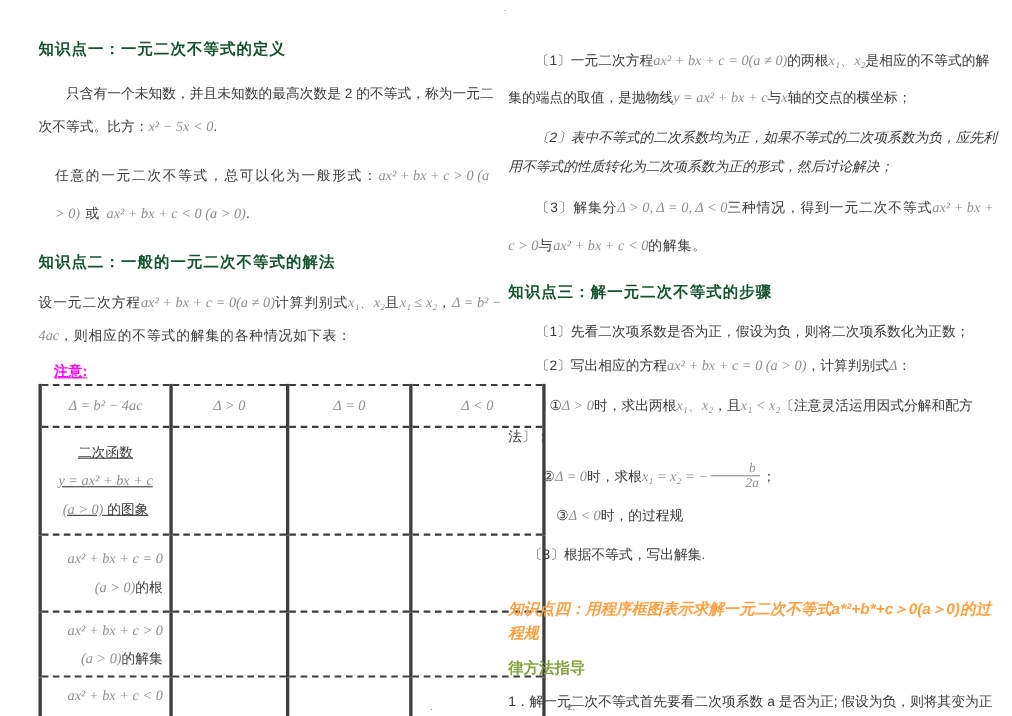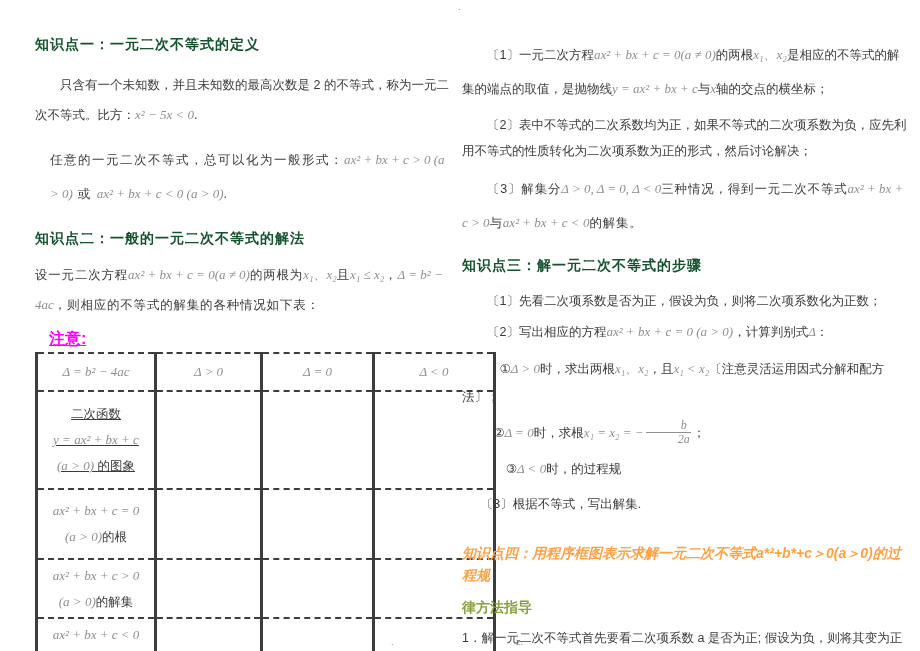--- a/index.html
+++ b/index.html
@@ -19,33 +19,33 @@
   .lh30{line-height:30px;}
   .lh33{line-height:33px;}
   .lh26{line-height:26px;}
   .lh28{line-height:28px;}
   .sp{letter-spacing:1.5px;}
   .sp2{letter-spacing:0.8px;}
   .math{font-family:"Liberation Serif","DejaVu Serif",serif;font-style:italic;color:#8f8f8f;font-size:13px;letter-spacing:0;}
   .frac{display:inline-block;vertical-align:-6px;text-align:center;font-family:"Liberation Serif","DejaVu Serif",serif;font-style:italic;color:#8f8f8f;font-size:12px;line-height:1.05;margin:0 2px;}
   .frac .num{display:block;border-bottom:1px solid #8f8f8f;padding:0 4px;}
   .frac .den{display:block;}
-  .notice{color:#ff00ff;font-weight:bold;font-size:16px;text-decoration:underline;margin:9px 0 2px 14px;}
+  .notice{color:#ff00ff;font-weight:bold;font-size:13px;text-decoration:underline;margin:9px 0 2px 14px;}
   table.tbl{border-collapse:collapse;width:421px;table-layout:fixed;margin-top:2px;}
   table.tbl th,table.tbl td{
     border-left:3px solid #3d3d3d;border-right:3px solid #3d3d3d;
     border-top:2px dashed #3d3d3d;border-bottom:2px dashed #3d3d3d;
     padding:2px 6px;font-weight:normal;vertical-align:middle;
   }
   table.tbl tr.hrow th{text-align:center;height:32px;}
   table.tbl .c0{width:104px;}
   table.tbl .c1{width:91px;}
   table.tbl .c2{width:97px;}
   table.tbl .c3{width:106px;}
-  table.tbl td.lbl{text-align:center;line-height:26px;}
+  table.tbl td.lbl{text-align:right;line-height:26px;}
   table.tbl tr.r2 td{height:92px;}
   table.tbl tr.r2 td.lbl{text-align:center;text-decoration:underline;}
   table.tbl tr.r3 td{height:64px;}
   table.tbl tr.r4 td{height:53px;}
   table.tbl tr.r5 td{height:53px;}
   .hd4{font-size:14px;font-weight:bold;color:#ffa042;margin:0;line-height:22px;}
   .hdgreen{font-size:14px;font-weight:bold;color:#87a33e;margin:0;}
   .guide{margin:0;line-height:20px;}
   .mark{position:absolute;color:#777;font-size:9px;}
 </style>
@@ -56,21 +56,21 @@
 
 <div class="col left">
   <h2 class="hd" style="margin-top:36px;">知识点一：一元二次不等式的定义</h2>
 
   <p class="para indent lh29" style="margin-top:17px;"><span class="txt">只含有一个未知数，并且未知数的最高次数是 2 的不等式，称为一元二次不等式。比方：</span><span class="math">x² − 5x &lt; 0</span><span class="txt">.</span></p>
 
   <p class="para lh33 sp" style="margin-top:13px;margin-left:15px;"><span class="txt">任意的一元二次不等式，总可以化为一般形式：</span><span class="math">ax² + bx + c &gt; 0 (a &gt; 0)</span><span class="txt"> 或 </span><span class="math">ax² + bx + c &lt; 0 (a &gt; 0)</span><span class="txt">.</span></p>
 
   <h2 class="hd" style="margin-top:19px;">知识点二：一般的一元二次不等式的解法</h2>
 
-  <p class="para lh30 sp2" style="margin-top:12px;"><span class="txt">设一元二次方程</span><span class="math">ax² + bx + c = 0(a ≠ 0)</span><span class="txt">的两根为</span><span class="math">x₁、x₂</span><span class="txt">且</span><span class="math">x₁ ≤ x₂</span><span class="txt">，</span><span class="math">Δ = b² − 4ac</span><span class="txt">，则相应的不等式的解集的各种情况如下表：</span></p>
+  <p class="para lh30 sp2" style="margin-top:12px;"><span class="txt">设一元二次方程</span><span class="math">ax² + bx + c = 0(a ≠ 0)</span><span class="txt">计算判别式</span><span class="math">x₁、x₂</span><span class="txt">且</span><span class="math">x₁ ≤ x₂</span><span class="txt">，</span><span class="math">Δ = b² − 4ac</span><span class="txt">，则相应的不等式的解集的各种情况如下表：</span></p>
 
   <div class="notice">注意:</div>
 
   <table class="tbl">
     <tbody>
         <tr class="hrow">
       <th class="c0"><span class="math">Δ = b² − 4ac</span></th>
       <th class="c1"><span class="math">Δ &gt; 0</span></th>
       <th class="c2"><span class="math">Δ = 0</span></th>
       <th class="c3"><span class="math">Δ &lt; 0</span></th>
@@ -99,21 +99,21 @@
       <td></td>
       <td></td>
     </tr>
   </tbody>
     </table>
 </div>
 
 <div class="col right">
   <p class="para indent lh33" style="margin-top:38px;"><span class="txt">〔1〕一元二次方程</span><span class="math">ax² + bx + c = 0(a ≠ 0)</span><span class="txt">的两根</span><span class="math">x₁、x₂</span><span class="txt">是相应的不等式的解集的端点的取值，是抛物线</span><span class="math">y = ax² + bx + c</span><span class="txt">与</span><span class="math">x</span><span class="txt">轴的交点的横坐标；</span></p>
 
-  <p class="para indent lh26" style="margin-top:6px;"><span class="txt">〔2〕表中不等式的二次系数均为正，如果不等式的二次项系数为负，应先利用不等式的性质转化为二次项系数为正的形式，然后讨论解决；</span></p>
+  <p class="para indent lh26" style="margin-top:6px;font-style:italic;"><span class="txt">〔2〕表中不等式的二次系数均为正，如果不等式的二次项系数为负，应先利用不等式的性质转化为二次项系数为正的形式，然后讨论解决；</span></p>
 
   <p class="para indent lh33 sp2" style="margin-top:8px;"><span class="txt">〔3〕解集分</span><span class="math">Δ &gt; 0, Δ = 0, Δ &lt; 0</span><span class="txt">三种情况，得到一元二次不等式</span><span class="math">ax² + bx + c &gt; 0</span><span class="txt">与</span><span class="math">ax² + bx + c &lt; 0</span><span class="txt">的解集。</span></p>
 
   <h2 class="hd" style="margin-top:17px;">知识点三：解一元二次不等式的步骤</h2>
 
   <p class="para indent lh26" style="margin-top:13px;"><span class="txt">〔1〕先看二次项系数是否为正，假设为负，则将二次项系数化为正数；</span></p>
   <p class="para indent lh28" style="margin-top:4px;"><span class="txt">〔2〕写出相应的方程</span><span class="math">ax² + bx + c = 0 (a &gt; 0)</span><span class="txt">，计算判别式</span><span class="math">Δ</span><span class="txt">：</span></p>
   <p class="para lh28" style="margin-top:9px;text-indent:3em;"><span class="txt">①</span><span class="math">Δ &gt; 0</span><span class="txt">时，求出两根</span><span class="math">x₁、x₂</span><span class="txt">，且</span><span class="math">x₁ &lt; x₂</span><span class="txt">〔注意灵活运用因式分解和配方法〕；</span></p>
   <p class="para lh28" style="margin-top:8px;text-indent:2.5em;"><span class="txt">②</span><span class="math">Δ = 0</span><span class="txt">时，求根</span><span class="math">x₁ = x₂ = −</span><span class="frac"><span class="num">b</span><span class="den">2a</span></span><span class="txt">；</span></p>
   <p class="para lh28" style="margin-top:8px;text-indent:3.5em;"><span class="txt">③</span><span class="math">Δ &lt; 0</span><span class="txt">时，的过程规</span></p>

